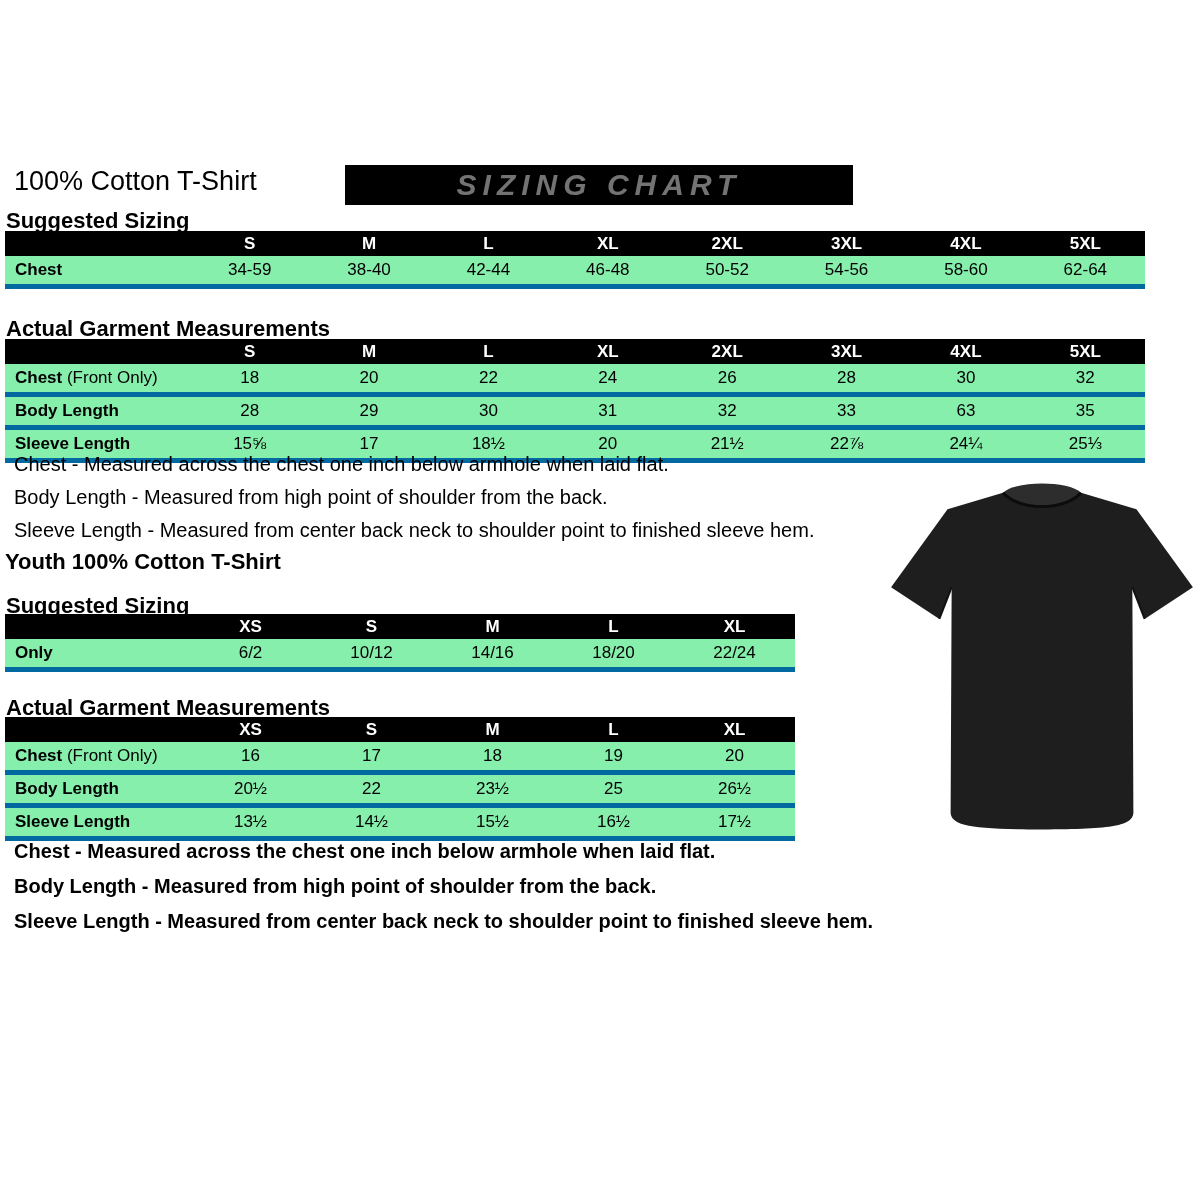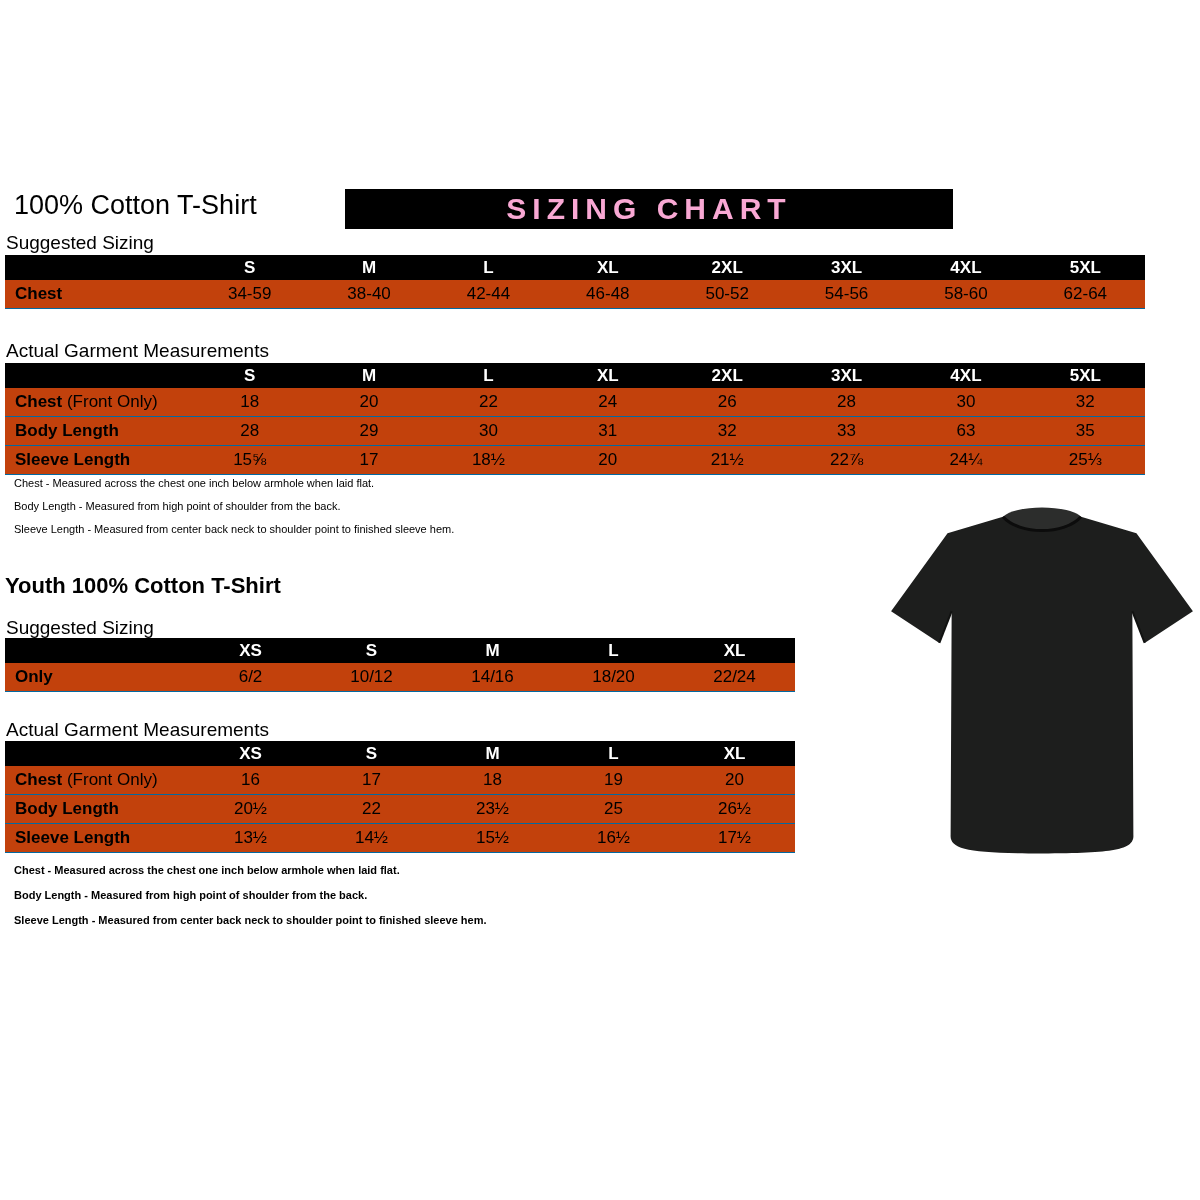--- a/index.html
+++ b/index.html
@@ -1,58 +1,58 @@
 <!DOCTYPE html>
 <html><head>
 <meta charset="utf-8">
 <style>
   html,body{margin:0;padding:0;}
   body{
     width:1200px;height:1200px;background:#ffffff;position:relative;
     font-family:"Liberation Sans", sans-serif;color:#000;
     overflow:hidden;
   }
-  .abs{position:absolute;margin-top:24px;}
+  .abs{position:absolute;}
 
   #main-title{left:14px;top:166px;font-size:27px;font-weight:normal;}
   #sizing-banner{
-    left:345px;top:165px;width:608px;height:40px;
-    background:#000;color:#f9a8d4;font-weight:bold;font-size:30px;
-    letter-spacing:6px;text-align:center;line-height:40px;
-  }
-
-  .section-label{font-size:19px;font-weight:normal;}
+    left:345px;top:165px;width:508px;height:40px;
+    background:#000;color:#737373;font-weight:bold;font-size:30px;
+    letter-spacing:6px;text-align:center;line-height:40px;font-style:italic;
+  }
+
+  .section-label{font-size:22px;font-weight:bold;}
   #adult-suggested-label{left:6px;top:208px;}
   #adult-measure-label{left:6px;top:316px;}
   #youth-suggested-label{left:6px;top:593px;}
   #youth-measure-label{left:6px;top:695px;}
 
   #youth-title{left:5px;top:549px;font-size:22px;font-weight:bold;}
 
   .table-wrap{left:5px;}
   #adult-suggested-table{top:231px;width:1140px;}
   #adult-measure-table{top:339px;width:1140px;}
   #youth-suggested-table{top:614px;width:790px;}
   #youth-measure-table{top:717px;width:790px;}
 
   table.size-table{border-collapse:collapse;width:100%;table-layout:fixed;}
   table.size-table th, table.size-table td{padding:0;font-size:17px;}
   table.size-table thead th{
     background:#000;color:#fff;font-weight:bold;height:25px;text-align:center;
   }
   table.size-table td{
-    height:28px;text-align:center;border-bottom:1px solid #0369a1;background:#c2410c;
+    height:28px;text-align:center;border-bottom:5px solid #0369a1;background:#86efac;
   }
   td.label-cell{text-align:left !important;padding-left:10px !important;font-weight:bold;}
   .lbl-suffix{font-weight:normal;text-align:center;}
 
   .notes{left:14px;}
   #adult-notes{top:453px;}
   #youth-notes{top:840px;}
-  .notes p{margin:0 0 11px 0;font-size:11px;line-height:1.1;}
+  .notes p{margin:0 0 11px 0;font-size:20px;line-height:1.1;}
   #youth-notes p{font-weight:bold;margin:0 0 13px 0;}
 
   #tshirt-image{left:888px;top:468px;width:308px;height:380px;}
 </style>
 </head>
 <body>
 
 <div class="abs" id="main-title">100% Cotton T-Shirt</div>
 
 <div class="abs" id="sizing-banner">SIZING CHART</div>

